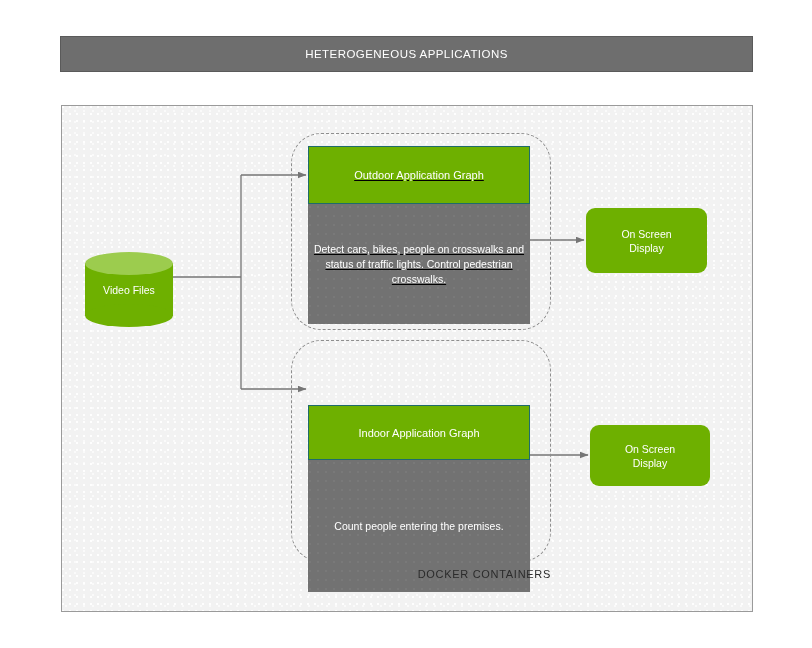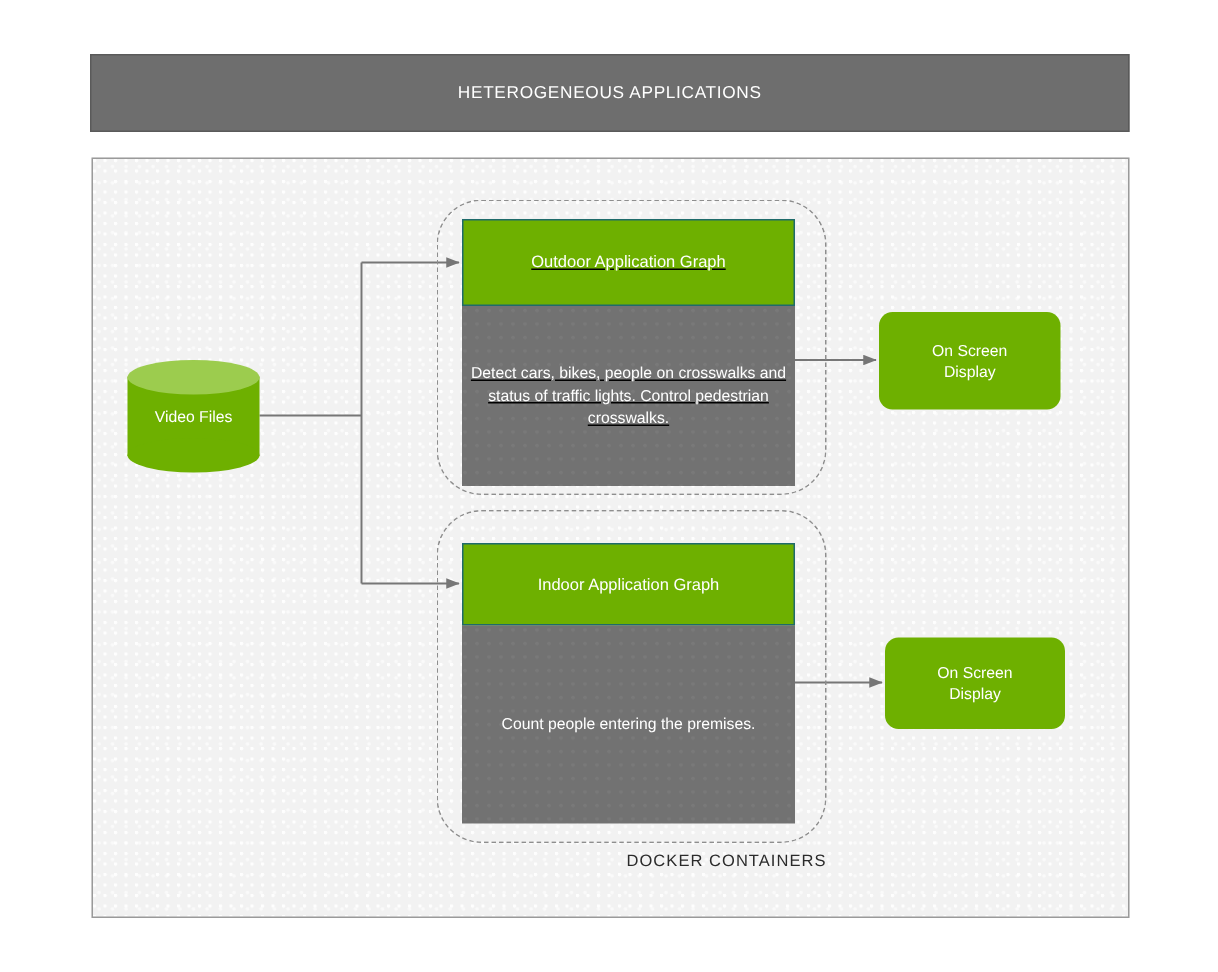--- a/index.html
+++ b/index.html
@@ -22,21 +22,21 @@
     width: 812px;
     height: 648px;
   }
 
   
   .header-bar {
     position: absolute;
     left: 60px;
     top: 36px;
     width: 693px;
-    height: 52px;
+    height: 36px;
     background: #6e6e6e;
     border: 1px solid #5a5a5a;
     box-sizing: border-box;
     display: flex;
     align-items: center;
     justify-content: center;
   }
   .header-bar .title {
     color: #ffffff;
     font-size: 11.5px;
@@ -57,21 +57,21 @@
     background-image:
       radial-gradient(circle at 1px 1px, rgba(255,255,255,0.95) 1px, transparent 1.4px),
       radial-gradient(circle at 4px 5px, rgba(255,255,255,0.6) 1px, transparent 1.4px);
     background-size: 7px 7px, 9px 11px;
   }
 
   
   .cylinder {
     position: absolute;
     left: 85px;
-    top: 240px;
+    top: 252px;
     width: 88px;
     height: 75px;
   }
   .cyl-body {
     position: absolute;
     left: 0;
     top: 11px;
     width: 88px;
     height: 53px;
     background: #6eb000;
@@ -143,21 +143,21 @@
     width: 222px;
     background: #6eb000;
     border: 1.2px solid #1f6b6b;
     display: flex;
     align-items: center;
     justify-content: center;
     color: #ffffff;
     font-size: 11px;
   }
   .card-outdoor .card-head { height: 58px; }
-  .card-indoor  .card-head { height: 55px; }
+  .card-indoor  .card-head { height: 55px; margin-top: 43px; }
 
   .card-body {
     box-sizing: border-box;
     width: 222px;
     background: #727272;
     background-image:
       radial-gradient(circle at 2px 3px, rgba(255,255,255,0.05) 1px, transparent 1.4px);
     background-size: 8px 9px;
     display: flex;
     align-items: center;

